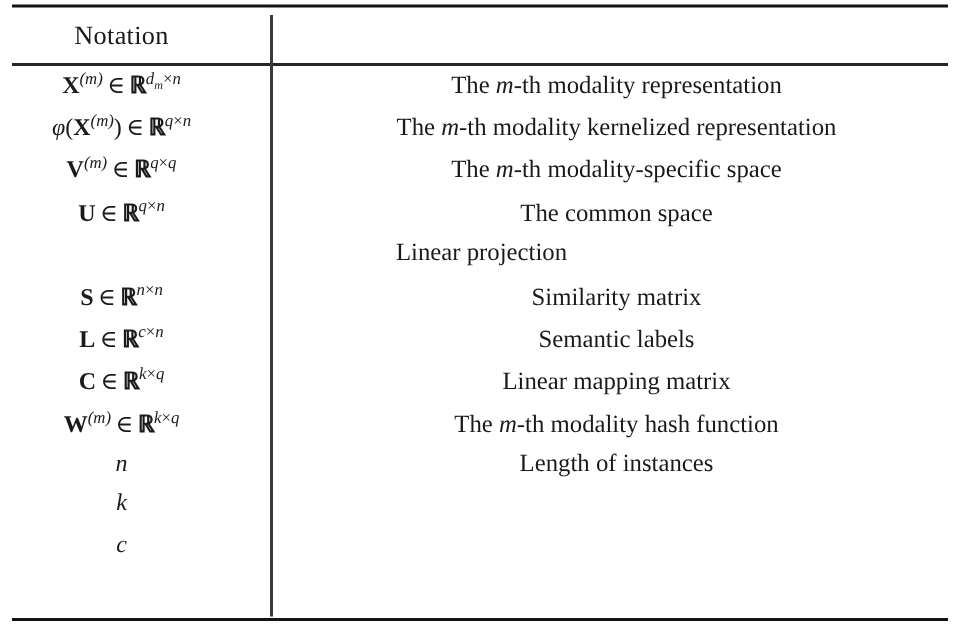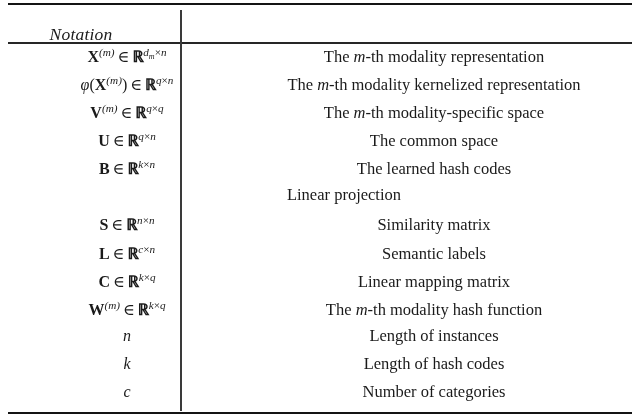--- a/index.html
+++ b/index.html
@@ -55,25 +55,24 @@
     bottom: 8px;
     width: 1.6px;
     background: #3a3a3a;
   }
 
   
   .head-row {
     position: absolute;
     left: 0;
     right: 0;
-    top: 16px;
+    top: 5px;
     height: 37px;
     display: flex;
     align-items: center;
-    font-style: italic;
   }
   .col-notation {
     width: 180px;
     flex: 0 0 180px;
     text-align: center;
     box-sizing: border-box;
     padding-right: 18px;
   }
   .col-expl {
     flex: 1 1 auto;
@@ -95,21 +94,20 @@
     top: 45px;
     bottom: 9px;
     display: flex;
     flex-direction: column;
     justify-content: flex-start;
   }
   .row {
     display: flex;
     align-items: baseline;
     height: 28.2px;
-    margin-left: 46px;
   }
   .notation-cell {
     width: 180px;
     flex: 0 0 180px;
     text-align: center;
     box-sizing: border-box;
     padding-right: 18px;
     font-size: 16px;
     white-space: nowrap;
   }
@@ -180,24 +178,20 @@
     <div class="row">
       <div class="notation-cell"><span class="mb">V</span><span class="sup">(m)</span><span class="op">∈</span><span class="blackboard">ℝ</span><span class="sup"><span class="mi">q</span><span class="times">×</span><span class="mi">q</span></span></div>
       <div class="expl-cell">The <span class="mi">m</span>-th modality-specific space</div>
     </div>
 
     <div class="row">
       <div class="notation-cell"><span class="mb">U</span><span class="op">∈</span><span class="blackboard">ℝ</span><span class="sup"><span class="mi">q</span><span class="times">×</span><span class="mi">n</span></span></div>
       <div class="expl-cell">The common space</div>
     </div>
 
-    <div class="row">
-      <div class="notation-cell"><span class="mb">B</span><span class="op">∈</span><span class="blackboard">ℝ</span><span class="sup"><span class="mi">k</span><span class="times">×</span><span class="mi">n</span></span></div>
-      <div class="expl-cell">The learned hash codes</div>
-    </div>
 
     <div class="row">
       <div class="expl-cell">Linear projection</div>
     </div>
 
     <div class="row">
       <div class="notation-cell"><span class="mb">S</span><span class="op">∈</span><span class="blackboard">ℝ</span><span class="sup"><span class="mi">n</span><span class="times">×</span><span class="mi">n</span></span></div>
       <div class="expl-cell">Similarity matrix</div>
     </div>
 
@@ -216,22 +210,20 @@
       <div class="expl-cell">The <span class="mi">m</span>-th modality hash function</div>
     </div>
 
     <div class="row">
       <div class="notation-cell"><span class="mi">n</span></div>
       <div class="expl-cell">Length of instances</div>
     </div>
 
     <div class="row">
       <div class="notation-cell"><span class="mi">k</span></div>
-      <div class="expl-cell">Length of hash codes</div>
     </div>
 
     <div class="row">
       <div class="notation-cell"><span class="mi">c</span></div>
-      <div class="expl-cell">Number of categories</div>
     </div>
 
   </div>
 </div>
 
 </body></html>

